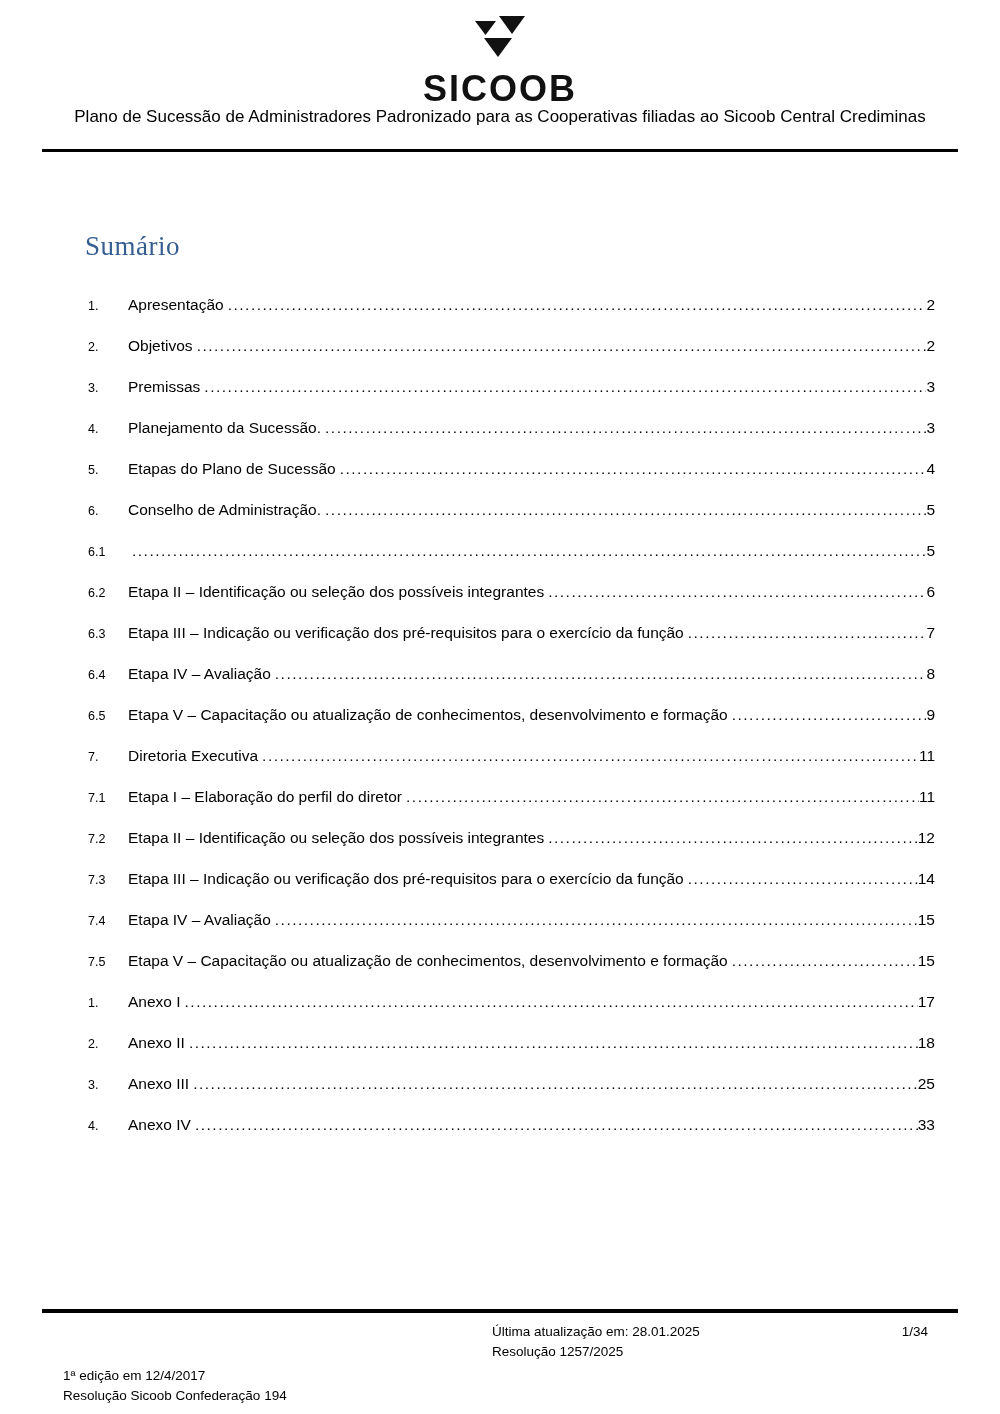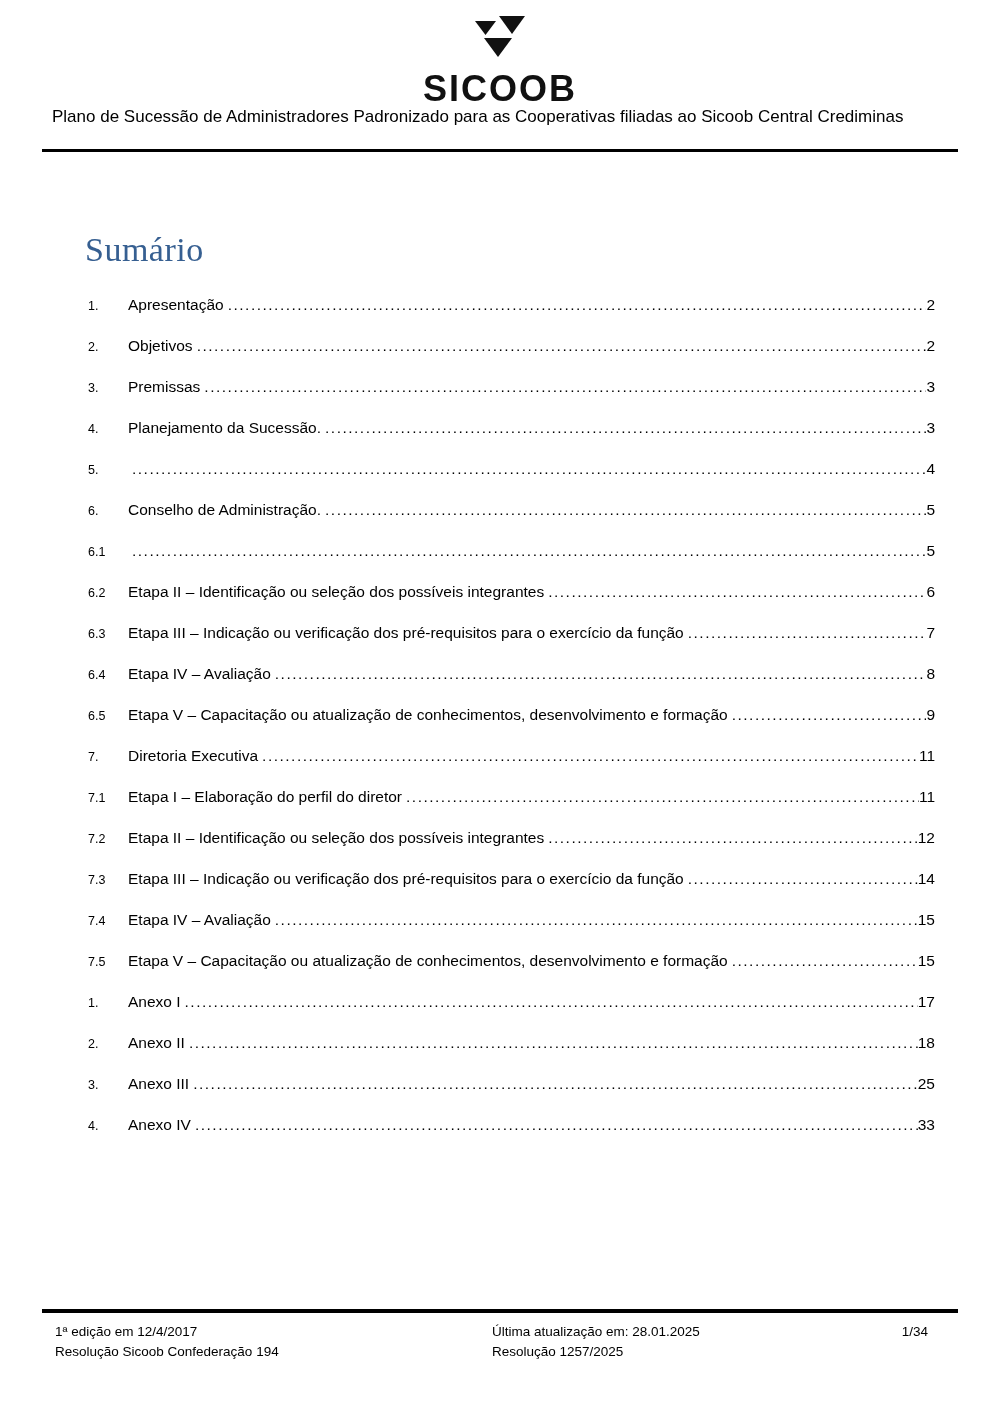--- a/index.html
+++ b/index.html
@@ -15,32 +15,32 @@
   .logo-mark { display: block; margin: 0 auto; width: 52px; height: 46px; }
   .logo-mark polygon { fill: #111111; }
   .logo-wordmark {
     display: block; margin-top: 12px;
     font-size: 36px; font-weight: 900; letter-spacing: 2px; line-height: 1.0;
     color: #111111;
   }
 
   .doc-title {
     position: absolute; top: 106px; left: 52px; right: 52px;
-    text-align: left; font-size: 17px; line-height: 21px;
+    text-align: center; font-size: 17px; line-height: 21px;
   }
   .header-rule {
     position: absolute; top: 149px; left: 42px; right: 42px;
     height: 3px; background: #000000;
   }
 
   
   .toc-heading {
     position: absolute; top: 231px; left: 85px;
     font-family: "Liberation Serif", serif;
-    font-size: 34px; font-weight: 400; letter-spacing: 0.5px;
+    font-size: 27px; font-weight: 400; letter-spacing: 0.5px;
   }
   .toc {
     position: absolute; top: 284px; left: 88px; width: 847px;
   }
   .toc-row {
     display: flex; align-items: baseline;
     height: 41px; line-height: 41px;
     font-size: 15.5px; white-space: nowrap;
     cursor: pointer;
   }
@@ -52,21 +52,21 @@
     min-width: 10px;
   }
   .toc-page { flex: 0 0 auto; text-align: right; }
 
   
   .footer-rule {
     position: absolute; top: 1309px; left: 42px; right: 42px;
     height: 4px; background: #000000;
   }
   .footer-col { position: absolute; top: 1322px; font-size: 13.5px; line-height: 20px; }
-  .footer-left   { left: 55px; }
+  .footer-left   { left: 63px; margin-top: 44px; }
   .footer-center { left: 492px; }
   .footer-page   { right: 72px; text-align: right; }
 </style>
 </head>
 <body>
 
 <div class="logo-block">
   <svg class="logo-mark" viewBox="0 0 52 46" aria-hidden="true">
     <polygon points="1,8 22,8 11.5,22"></polygon>
     <polygon points="25,3 51,3 38,21"></polygon>
@@ -104,20 +104,21 @@
 
   <div class="toc-row">
     <span class="toc-num">4.</span>
     <span class="toc-title">Planejamento da Sucessão.</span>
     <span class="toc-dots">............................................................................................................................................................................................................................................................................................................</span>
     <span class="toc-page">3</span>
   </div>
 
   <div class="toc-row">
     <span class="toc-num">5.</span>
+    <span class="toc-title">Etapas do Plano de Sucessão</span>
     <span class="toc-dots">............................................................................................................................................................................................................................................................................................................</span>
     <span class="toc-page">4</span>
   </div>
 
   <div class="toc-row">
     <span class="toc-num">6.</span>
     <span class="toc-title">Conselho de Administração.</span>
     <span class="toc-dots">............................................................................................................................................................................................................................................................................................................</span>
     <span class="toc-page">5</span>
   </div>

